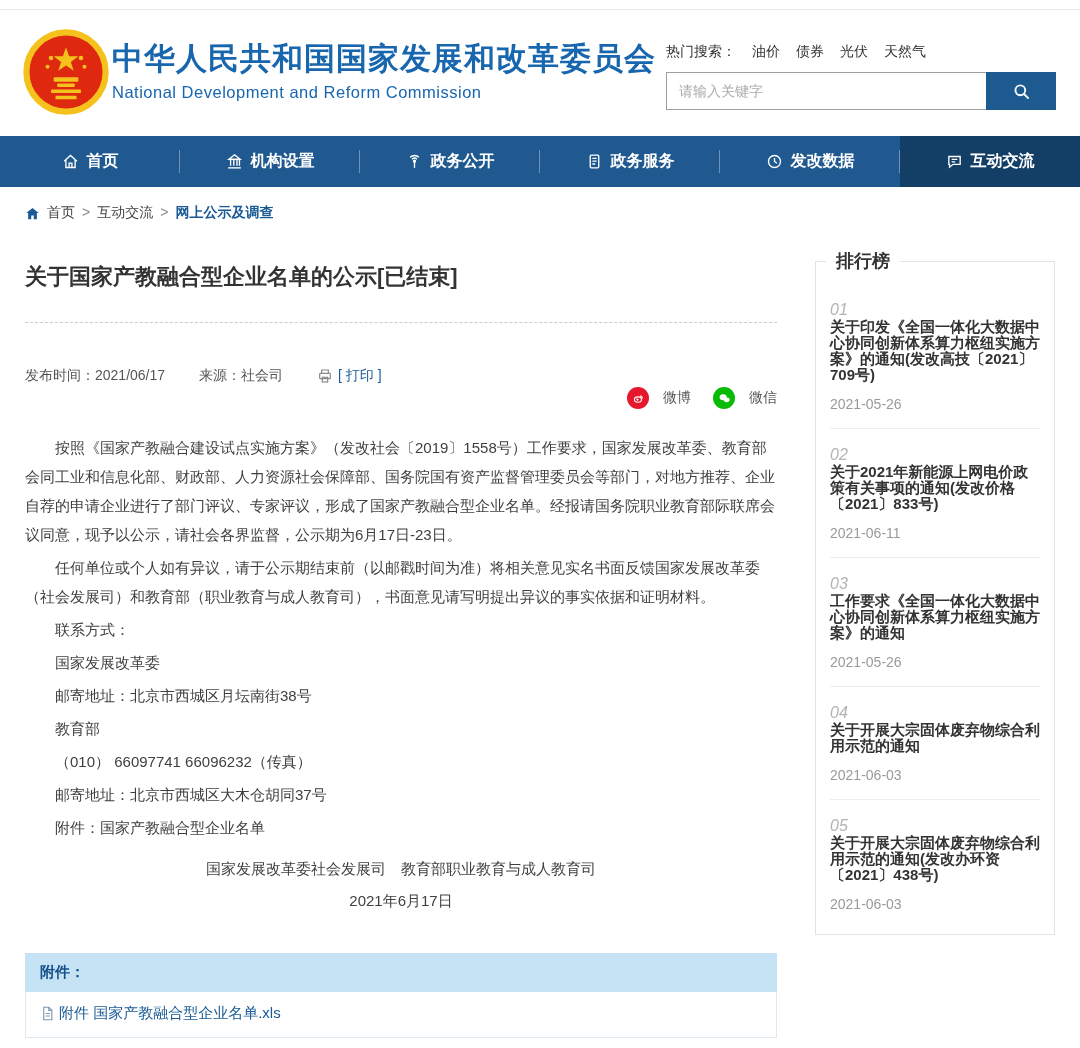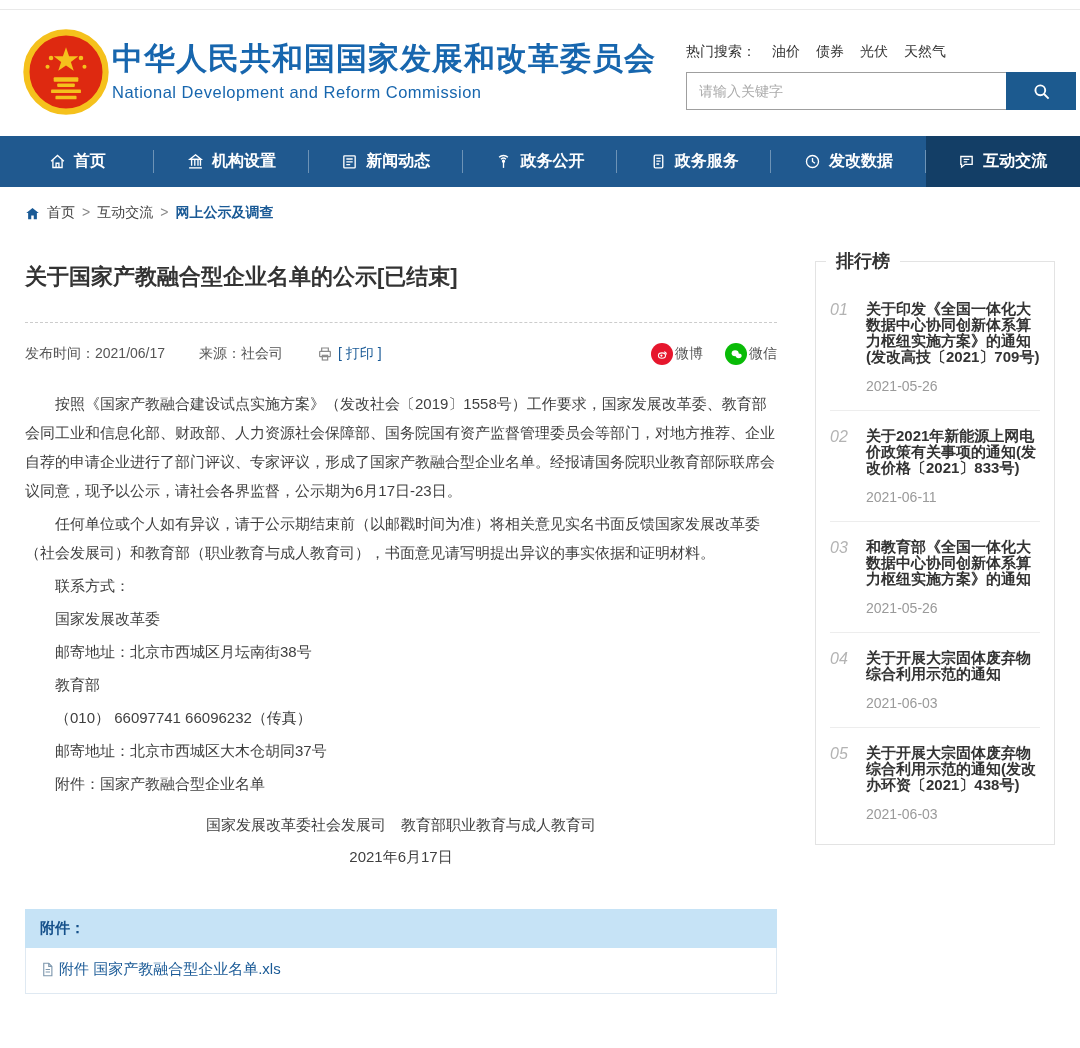--- a/index.html
+++ b/index.html
@@ -6,21 +6,21 @@
   html,body { width:1080px; height:1048px; overflow:hidden; background:#fff;
     font-family:"Liberation Sans","DejaVu Sans",sans-serif; }
   .top-strip { height:10px; background:#fff; border-bottom:1px solid #e9e9e9; }
 
   
   .header { position:relative; height:126px; background:#fff; }
   .emblem { position:absolute; left:22px; top:18px; width:88px; height:88px; }
   .titles { position:absolute; left:112px; top:28px; }
   .title-cn { font-size:31px; font-weight:bold; color:#1766ae; letter-spacing:1px; }
   .title-en { font-size:16.5px; color:#1766ae; margin-top:3px; letter-spacing:0.5px; }
-  .header-right { position:absolute; right:4px; top:33px; width:390px; }
+  .header-right { position:absolute; right:24px; top:33px; width:390px; }
   .hot-search { font-size:14px; color:#333; margin-bottom:11px; }
   .hot-term { margin-left:16px; color:#333; cursor:pointer; }
   .search-bar { display:flex; height:38px; }
   .search-input { flex:1; border:1px solid #9f9f9f; border-right:none; padding:0 12px;
     font-size:14px; color:#14532d; outline:none; font-family:inherit; }
   .search-input::placeholder { color:#aaa; }
   .search-btn { width:70px; background:#1c5a8f; border:none; cursor:pointer;
     display:flex; align-items:center; justify-content:center; color:#fff; }
   .search-btn svg { width:19px; height:19px; }
 
@@ -48,21 +48,21 @@
   .sidebar { width:240px; margin-left:38px; }
 
   
   .article-title { margin-top:28px; font-size:22px; font-weight:bold; color:#333; }
   .dash-line { margin-top:30px; border-top:1px dashed #ccc; }
   .meta { display:flex; align-items:center; padding:20px 0 14px; font-size:14px; color:#555; }
   .meta-field { margin-right:34px; }
   .print-link { color:#1a5a96; display:flex; align-items:center; gap:5px; cursor:pointer; }
   .print-link svg { width:16px; height:16px; color:#8a8a8a; }
   .share { margin-left:auto; display:flex; align-items:center; gap:22px; }
-  .share-item { display:flex; align-items:center; gap:2px; cursor:pointer; color:#555; }
+  .share-item { display:flex; align-items:center; gap:14px; cursor:pointer; color:#555;margin-top:44px; }
   .share-badge { width:22px; height:22px; border-radius:50%; display:flex;
     align-items:center; justify-content:center; }
   .share-badge svg { width:13px; height:13px; }
   .badge-weibo { background:#e6162d; }
   .badge-wechat { background:#09bb07; }
 
   .article-body { margin-top:10px; }
   .article-body p { font-size:15px; color:#3f3f3f; line-height:29px; text-indent:2em;
     margin-bottom:4px; }
 
@@ -76,21 +76,21 @@
     padding:12px 14px; }
   .attach-link { display:inline-flex; align-items:center; gap:4px; color:#1a5a96;
     font-size:15px; cursor:pointer; }
   .attach-link svg { width:15px; height:15px; color:#7d97ad; }
 
   
   .side-box { position:relative; border:1px solid #e3e3e3; margin-top:27px;
     padding:22px 14px 6px; }
   .side-title { position:absolute; top:-13px; left:10px; background:#fff;
     padding:0 10px; font-size:18px; font-weight:bold; color:#333; }
-  .rank-item { display:flex; padding:17px 0 16px; border-bottom:1px solid #ededed; cursor:pointer; }
+  .rank-item { display:flex; padding:17px 0 16px; border-bottom:1px solid #ededed; cursor:pointer;flex-direction:column; }
   .rank-item:last-child { border-bottom:none; }
   .rank-num { width:36px; flex-shrink:0; font-size:16px; font-style:italic; color:#b3b3b3; }
   .rank-title { font-size:15px; font-weight:bold; color:#333; line-height:16px; }
   .rank-date { margin-top:13px; font-size:14px; color:#9a9a9a; }
 </style>
 </head>
 <body>
 
 <div class="top-strip"></div>
 
@@ -148,29 +148,20 @@
           <path d="M4 9 H20"></path>
           <path d="M12 2.5 L20 9 H4 Z"></path>
           <path d="M6.5 9 V18 M11 9 V18 M15.5 9 V18 M19 9 V18"></path>
         </svg>
       </span>
       <span>机构设置</span>
     </div>
     <div class="nav-item">
       <span class="nav-icon">
         <svg viewBox="0 0 24 24" fill="none" stroke="currentColor" stroke-width="1.9">
-          <rect x="4" y="4" width="16" height="17" rx="1"></rect>
-          <path d="M7.5 8.5 H16.5 M7.5 12.5 H16.5 M7.5 16.5 H13"></path>
-        </svg>
-      </span>
-      <span>新闻动态</span>
-    </div>
-    <div class="nav-item">
-      <span class="nav-icon">
-        <svg viewBox="0 0 24 24" fill="none" stroke="currentColor" stroke-width="1.9">
           <path d="M12 21 V12"></path>
           <path d="M8.5 8.8 a5 5 0 0 1 7 0"></path>
           <path d="M5.8 6 a9 9 0 0 1 12.4 0"></path>
           <circle cx="12" cy="11.5" r="1.4" fill="currentColor"></circle>
         </svg>
       </span>
       <span>政务公开</span>
     </div>
     <div class="nav-item">
       <span class="nav-icon">
@@ -297,21 +288,21 @@
           <div class="rank-item">
             <div class="rank-num">02</div>
             <div>
               <div class="rank-title">关于2021年新能源上网电价政策有关事项的通知(发改价格〔2021〕833号)</div>
               <div class="rank-date">2021-06-11</div>
             </div>
           </div>
           <div class="rank-item">
             <div class="rank-num">03</div>
             <div>
-              <div class="rank-title">和教育部《全国一体化大数据中心协同创新体系算力枢纽实施方案》的通知</div>
+              <div class="rank-title">工作要求《全国一体化大数据中心协同创新体系算力枢纽实施方案》的通知</div>
               <div class="rank-date">2021-05-26</div>
             </div>
           </div>
           <div class="rank-item">
             <div class="rank-num">04</div>
             <div>
               <div class="rank-title">关于开展大宗固体废弃物综合利用示范的通知</div>
               <div class="rank-date">2021-06-03</div>
             </div>
           </div>

